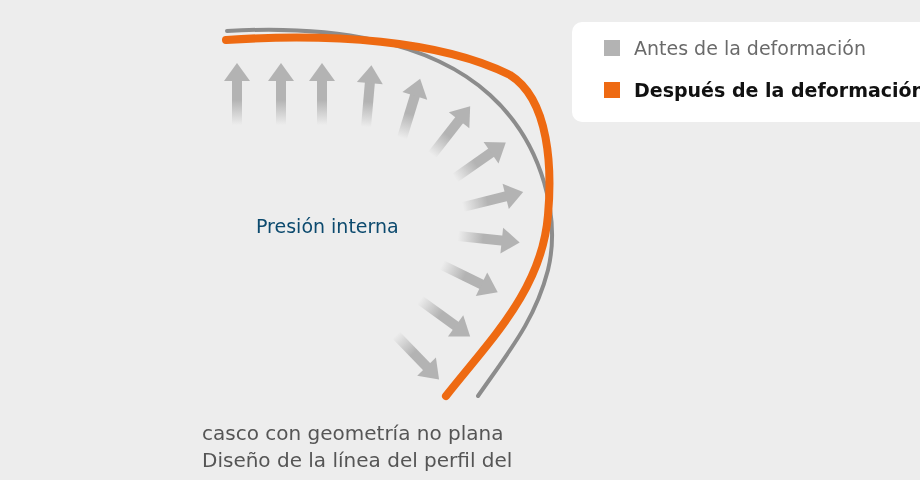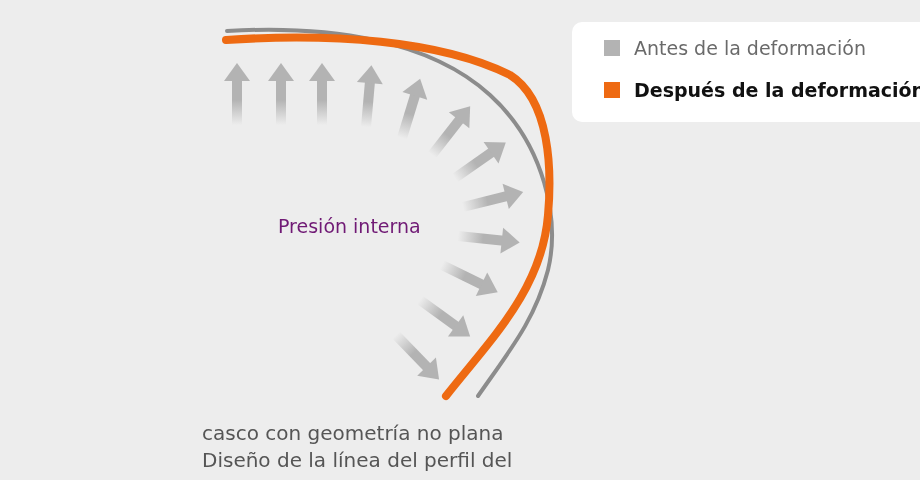--- a/index.html
+++ b/index.html
@@ -8,21 +8,21 @@
   .legend { position:absolute; left:572px; top:22px; width:384px; height:100px; background:#ffffff; border-radius:10px; }
   .legend-row { position:absolute; left:32px; display:flex; align-items:center; }
   .legend-row .swatch { width:16px; height:16px; margin-right:14px; }
   .legend-row .lbl { font-size:19px; white-space:nowrap; }
   .row-before { top:15px; }
   .row-before .swatch { background:#b3b3b3; }
   .row-before .lbl { color:#6a6a6a; }
   .row-after { top:57px; }
   .row-after .swatch { background:#ee6a12; }
   .row-after .lbl { color:#111111; font-weight:bold; }
-  .pressure-label { position:absolute; left:278px; top:215px; font-size:19px; color:#701a75; white-space:nowrap; }
+  .pressure-label { position:absolute; left:256px; top:215px; font-size:19px; color:#0c4a6e; white-space:nowrap; }
   .caption { position:absolute; left:202px; top:420px; font-size:20px; line-height:27px; color:#555555; white-space:nowrap; }
 </style>
 </head>
 <body>
 
 <svg class="diagram" viewBox="0 0 920 480" width="920" height="480">
   <defs>
     <linearGradient id="fadeUp" x1="0" y1="1" x2="0" y2="0">
       <stop offset="0" stop-color="#b3b3b3" stop-opacity="0"></stop>
       <stop offset="0.55" stop-color="#b3b3b3" stop-opacity="1"></stop>

